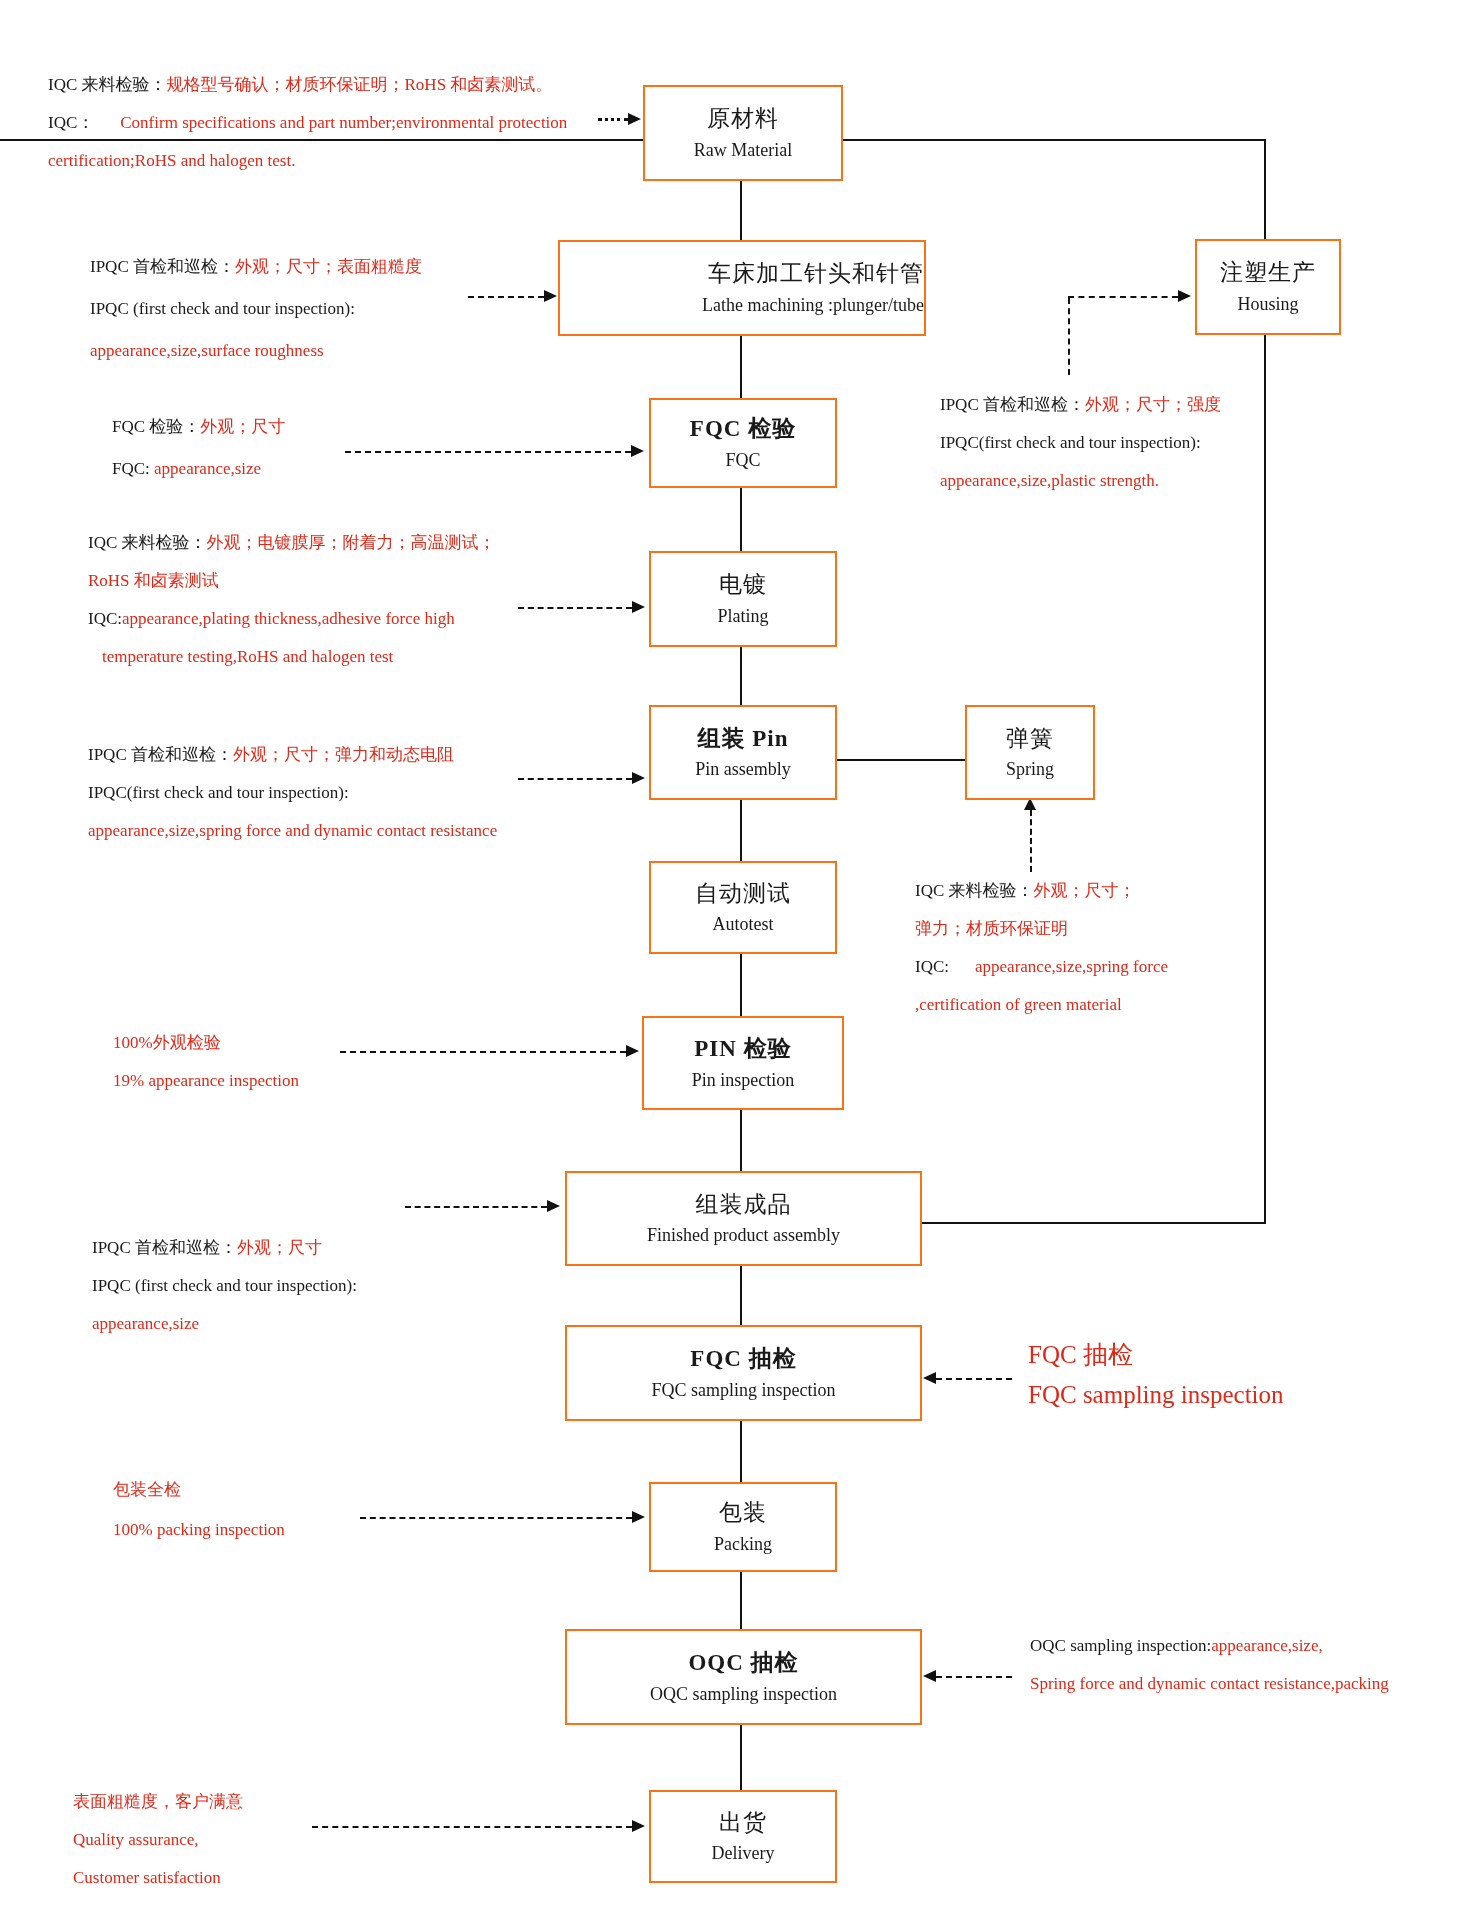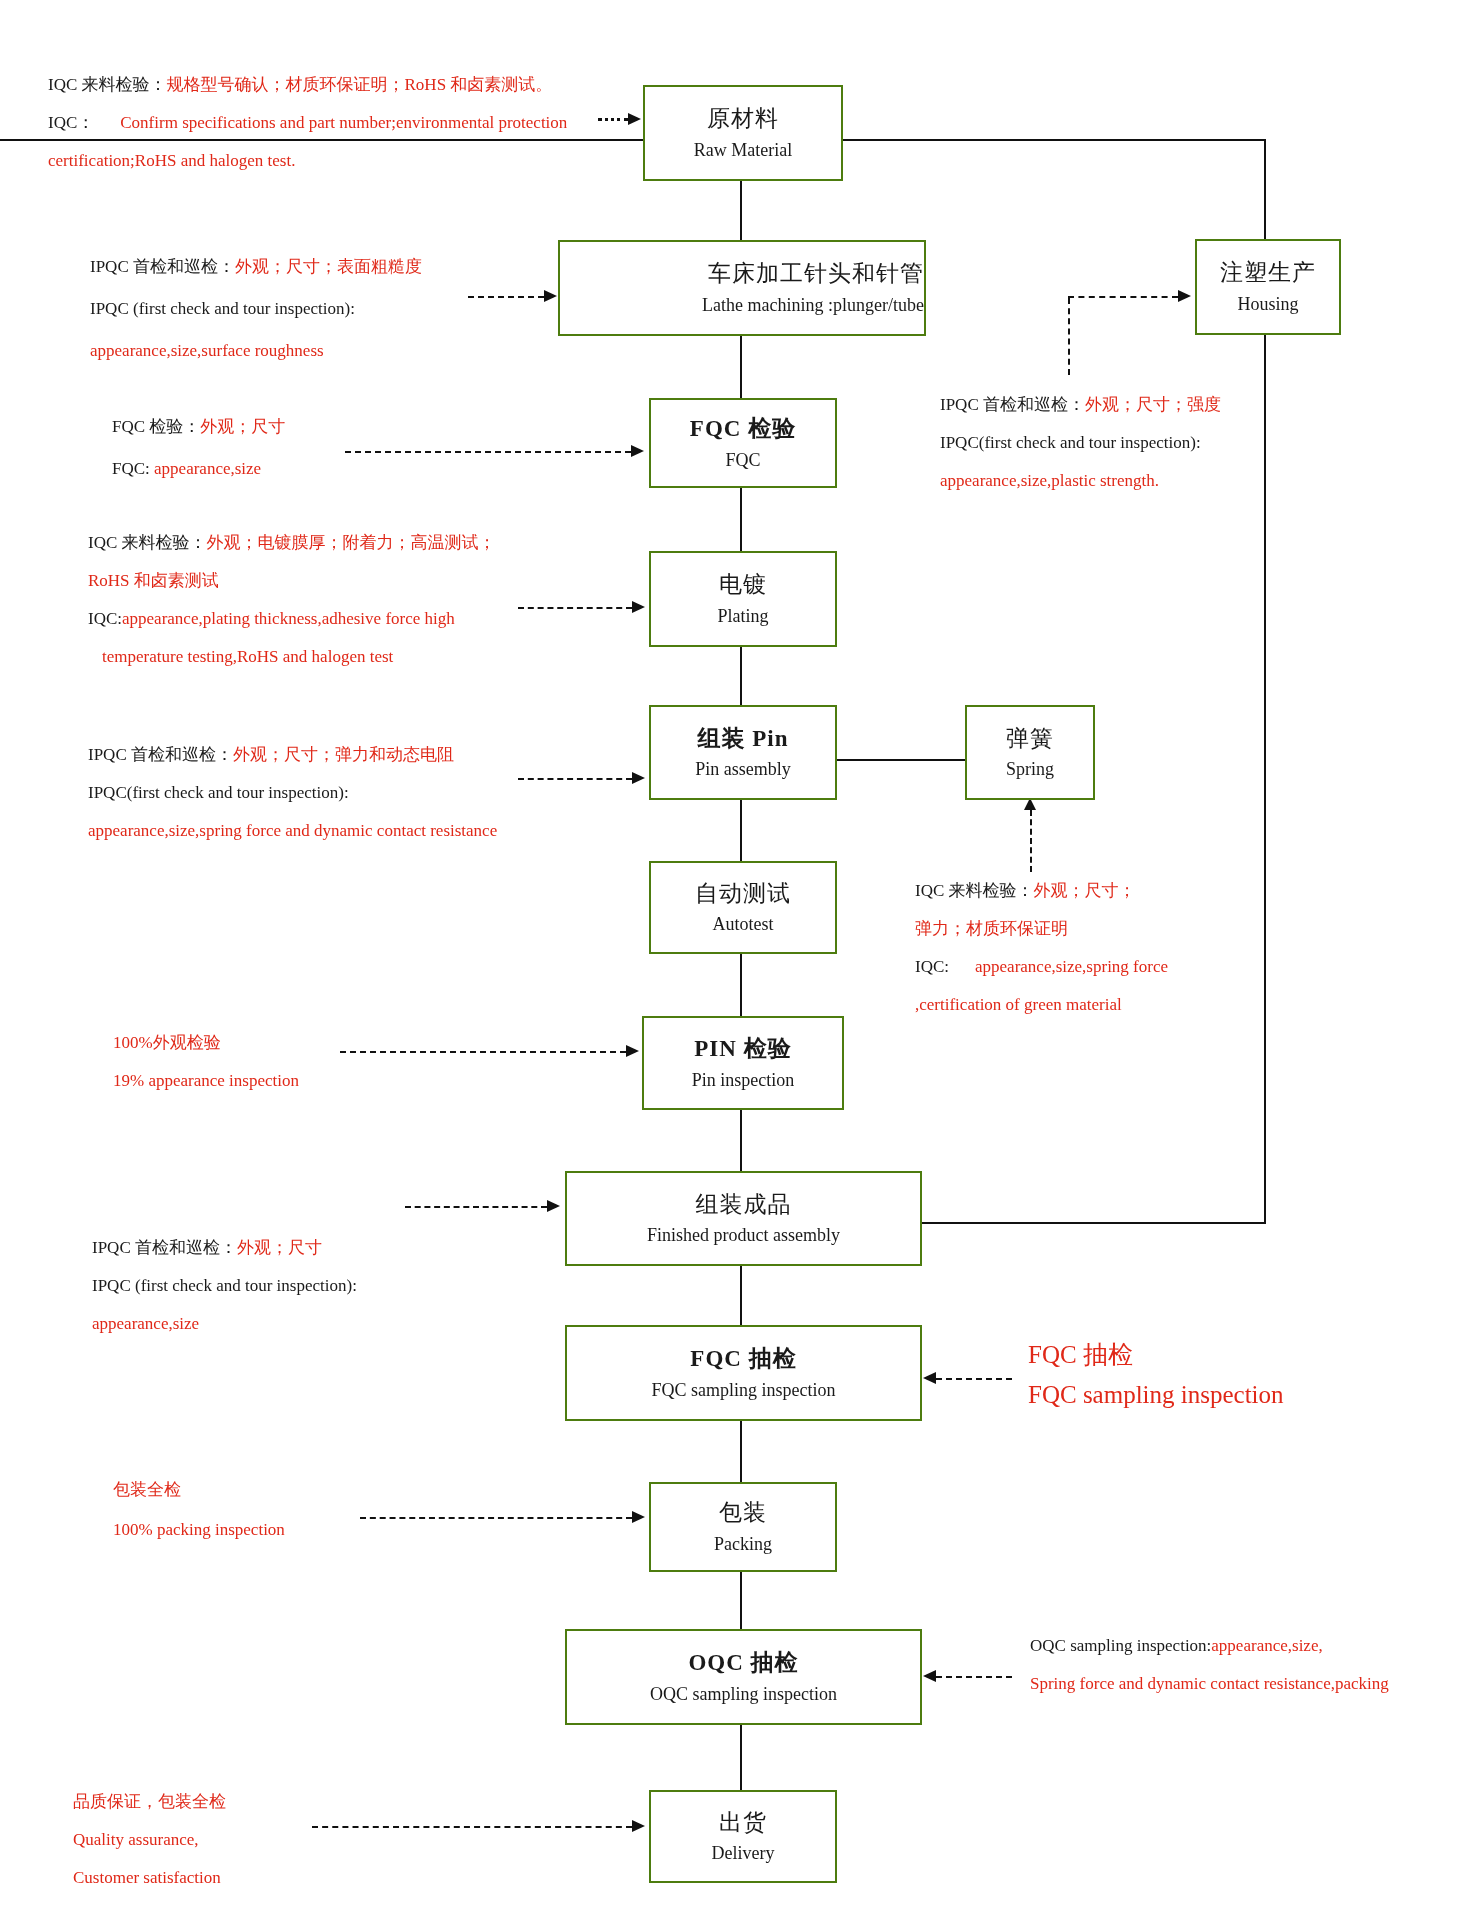--- a/index.html
+++ b/index.html
@@ -2,21 +2,21 @@
 <html><head>
 <meta charset="utf-8">
 <style>
   html,body{margin:0;padding:0;background:#ffffff;}
   .canvas{
     position:relative;width:1482px;height:1920px;background:#ffffff;overflow:hidden;
     font-family:"Liberation Serif","DejaVu Serif",serif;color:#1a1a1a;
   }
   
   .box{
-    position:absolute;border:2px solid #4d7c0f;background:#fff;
+    position:absolute;border:2px solid #f97316;background:#fff;
     display:flex;flex-direction:column;align-items:center;justify-content:center;
     text-align:center;line-height:1.5;
   }
   .box .zh{font-size:23px;letter-spacing:1px;white-space:nowrap;}
   .box .en{font-size:18px;white-space:nowrap;}
   .box.bold-lead .zh{font-weight:bold;text-align:center;}
   
   .hline{position:absolute;height:2px;background:#111;}
   .vline{position:absolute;width:2px;background:#111;}
   
@@ -195,18 +195,18 @@
     <div><span>包装全检</span></div>
     <div><span>100% packing inspection</span></div>
   </div>
 
   <div class="ann" style="left:1030px;top:1627px;">
     <div><span>OQC sampling inspection:</span><span class="red">appearance,size,</span></div>
     <div><span class="red">Spring force and dynamic contact resistance,packing</span></div>
   </div>
 
   <div class="ann all-red" style="left:73px;top:1783px;">
-    <div><span>品质保证，包装全检</span></div>
+    <div><span>表面粗糙度，客户满意</span></div>
     <div><span>Quality assurance,</span></div>
     <div><span>Customer satisfaction</span></div>
   </div>
 
 </div>
 
 </body></html>

